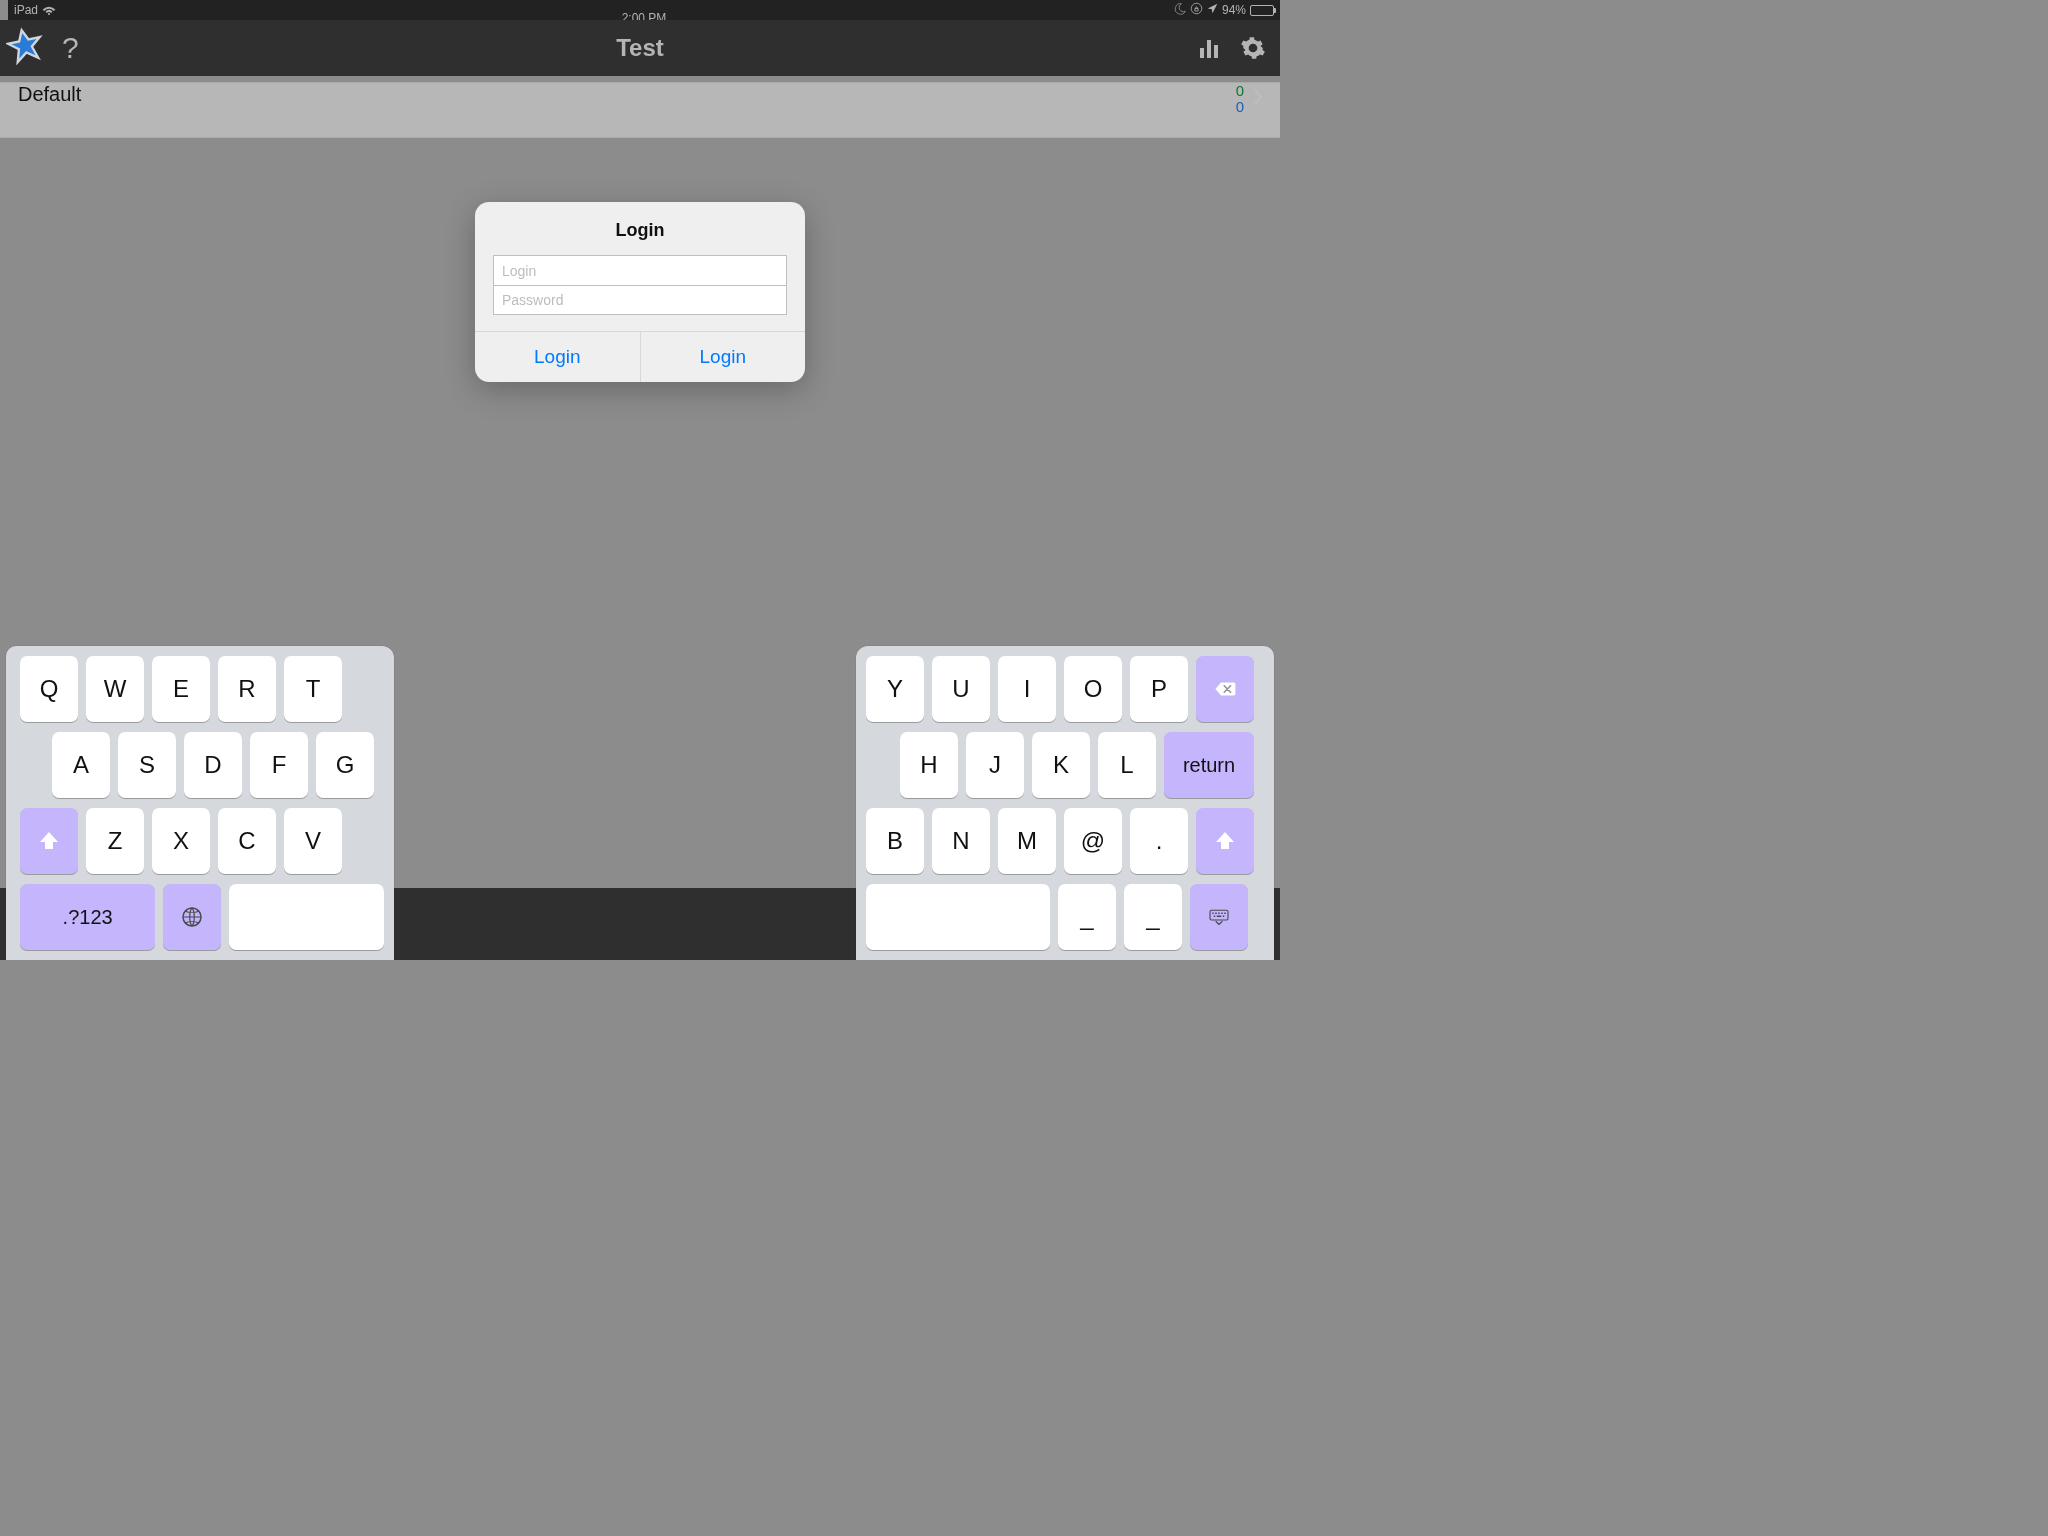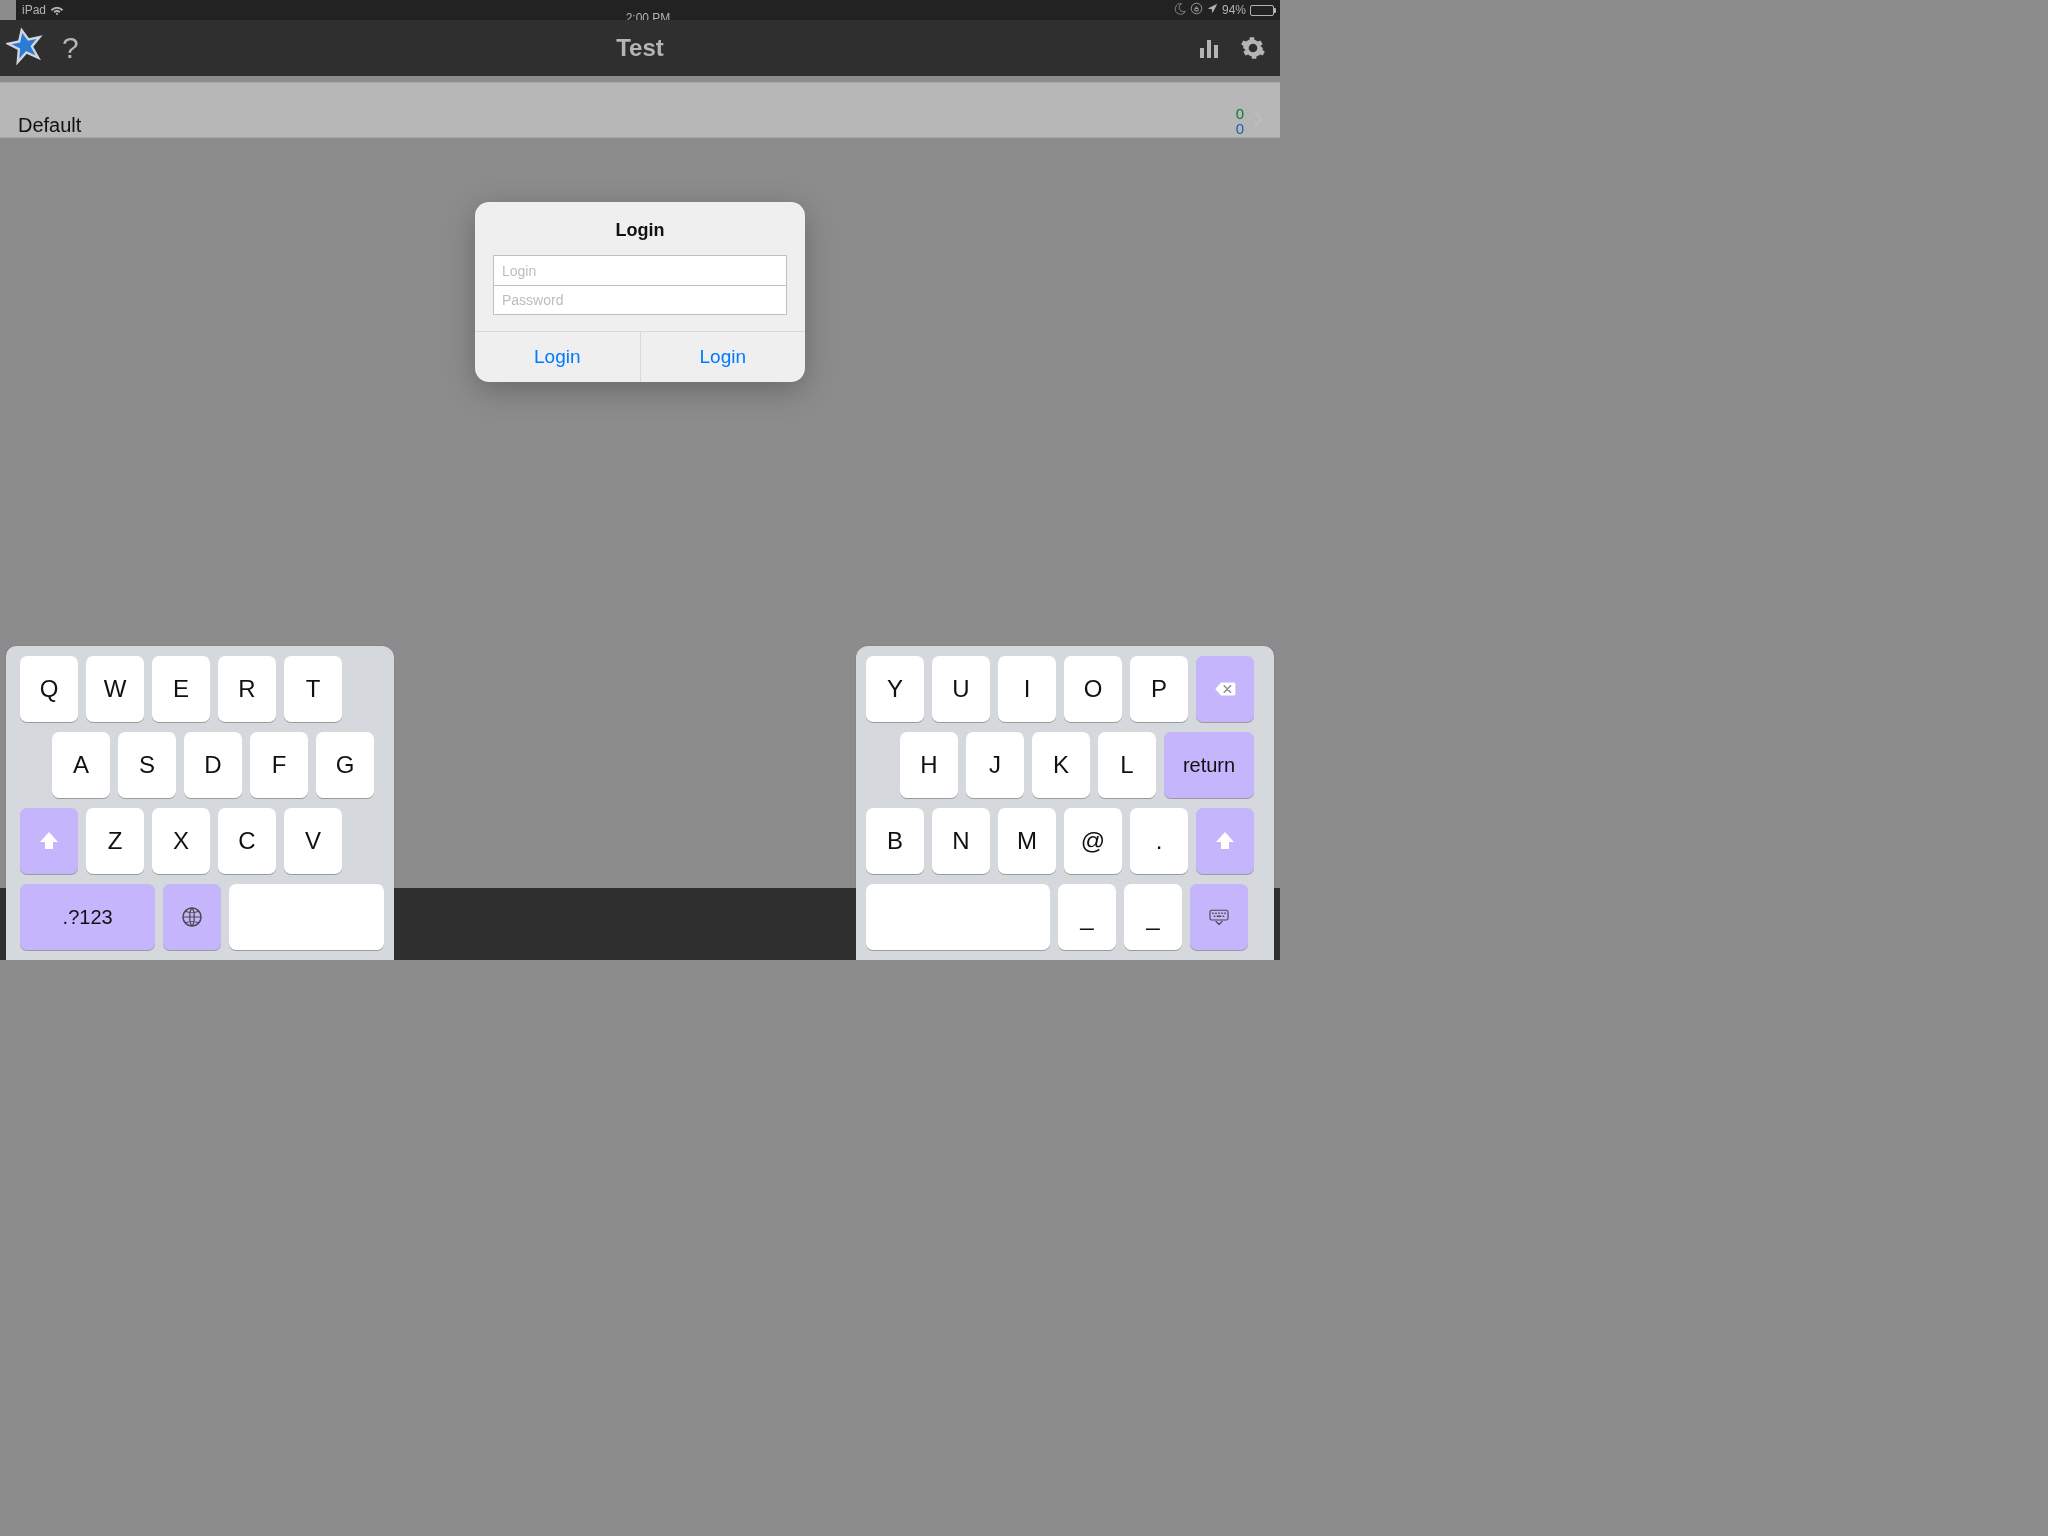--- a/index.html
+++ b/index.html
@@ -1,20 +1,20 @@
 <!DOCTYPE html>
 <html><head>
 <meta charset="utf-8">
 <style>
   * { margin: 0; padding: 0; box-sizing: border-box; user-select: none; }
   html, body { width: 1280px; height: 960px; overflow: hidden; font-family: -apple-system, "Helvetica Neue", Helvetica, Arial, sans-serif; }
   body { position: relative; background: #8c8c8c; }
 
   
-  .status-bar { position: absolute; top: 0; left: 16px; right: 0; height: 20px; background: #222; color: #b2b2b2; font-size: 12px; display: flex; align-items: center; padding: 0 6px; }
+  .status-bar { position: absolute; top: 0; left: 8px; right: 0; height: 20px; background: #222; color: #b2b2b2; font-size: 12px; display: flex; align-items: center; padding: 0 6px; }
   .status-left { display: flex; align-items: center; gap: 4px; }
   .status-center { position: absolute; left: 50%; transform: translateX(-50%); margin-top: 15px; }
   .status-right { margin-left: auto; display: flex; align-items: center; gap: 4px; }
   .wifi-icon { width: 14px; height: 10px; }
   .battery { width: 24px; height: 11px; border: 1px solid #b2b2b2; border-radius: 2px; position: relative; }
   .battery::after { content: ""; position: absolute; right: -3px; top: 2px; width: 2px; height: 5px; background: #b2b2b2; border-radius: 0 1px 1px 0; }
   .battery-fill { background: #b2b2b2; height: 100%; width: 94%; border-radius: 1px; }
 
   
   .nav-bar { position: absolute; top: 20px; left: 0; right: 0; height: 56px; background: #2f2f2f; display: flex; align-items: center; }
@@ -22,21 +22,21 @@
   .nav-left { display: flex; align-items: center; gap: 18px; padding-left: 6px; }
   .nav-right { margin-left: auto; display: flex; align-items: center; gap: 18px; padding-right: 14px; }
   .star-icon svg { width: 38px; height: 38px; }
   .help-icon { color: #b5b5b5; font-size: 30px; font-weight: 500; }
   .bars-icon, .gear-icon { color: #b5b5b5; }
   .bars-icon svg { width: 24px; height: 24px; display: block; }
   .gear-icon svg { width: 26px; height: 26px; display: block; }
 
   
   .content { position: absolute; top: 76px; left: 0; right: 0; bottom: 0; background: #8c8c8c; }
-  .list-row { height: 56px; background: rgba(200,200,200,.72); border-top: 1px solid rgba(0,0,0,.07); border-bottom: 1px solid rgba(0,0,0,.07); display: flex; align-items: flex-end; padding: 0 16px 0 18px; margin-top: 6px; }
+  .list-row { height: 56px; background: rgba(200,200,200,.72); border-top: 1px solid rgba(0,0,0,.07); border-bottom: 1px solid rgba(0,0,0,.07); display: flex; align-items: flex-start; padding: 0 16px 0 18px; margin-top: 6px; }
   .list-label { font-size: 20px; color: #111; }
   .list-trailing { margin-left: auto; display: flex; align-items: center; gap: 8px; }
   .list-counts { display: flex; flex-direction: column; align-items: flex-end; line-height: 1.05; font-size: 15px; }
   .count-green { color: #0a7a2f; }
   .count-blue { color: #1b5fb3; }
   .chevron { color: #bdbdbd; }
 
   
 
   

